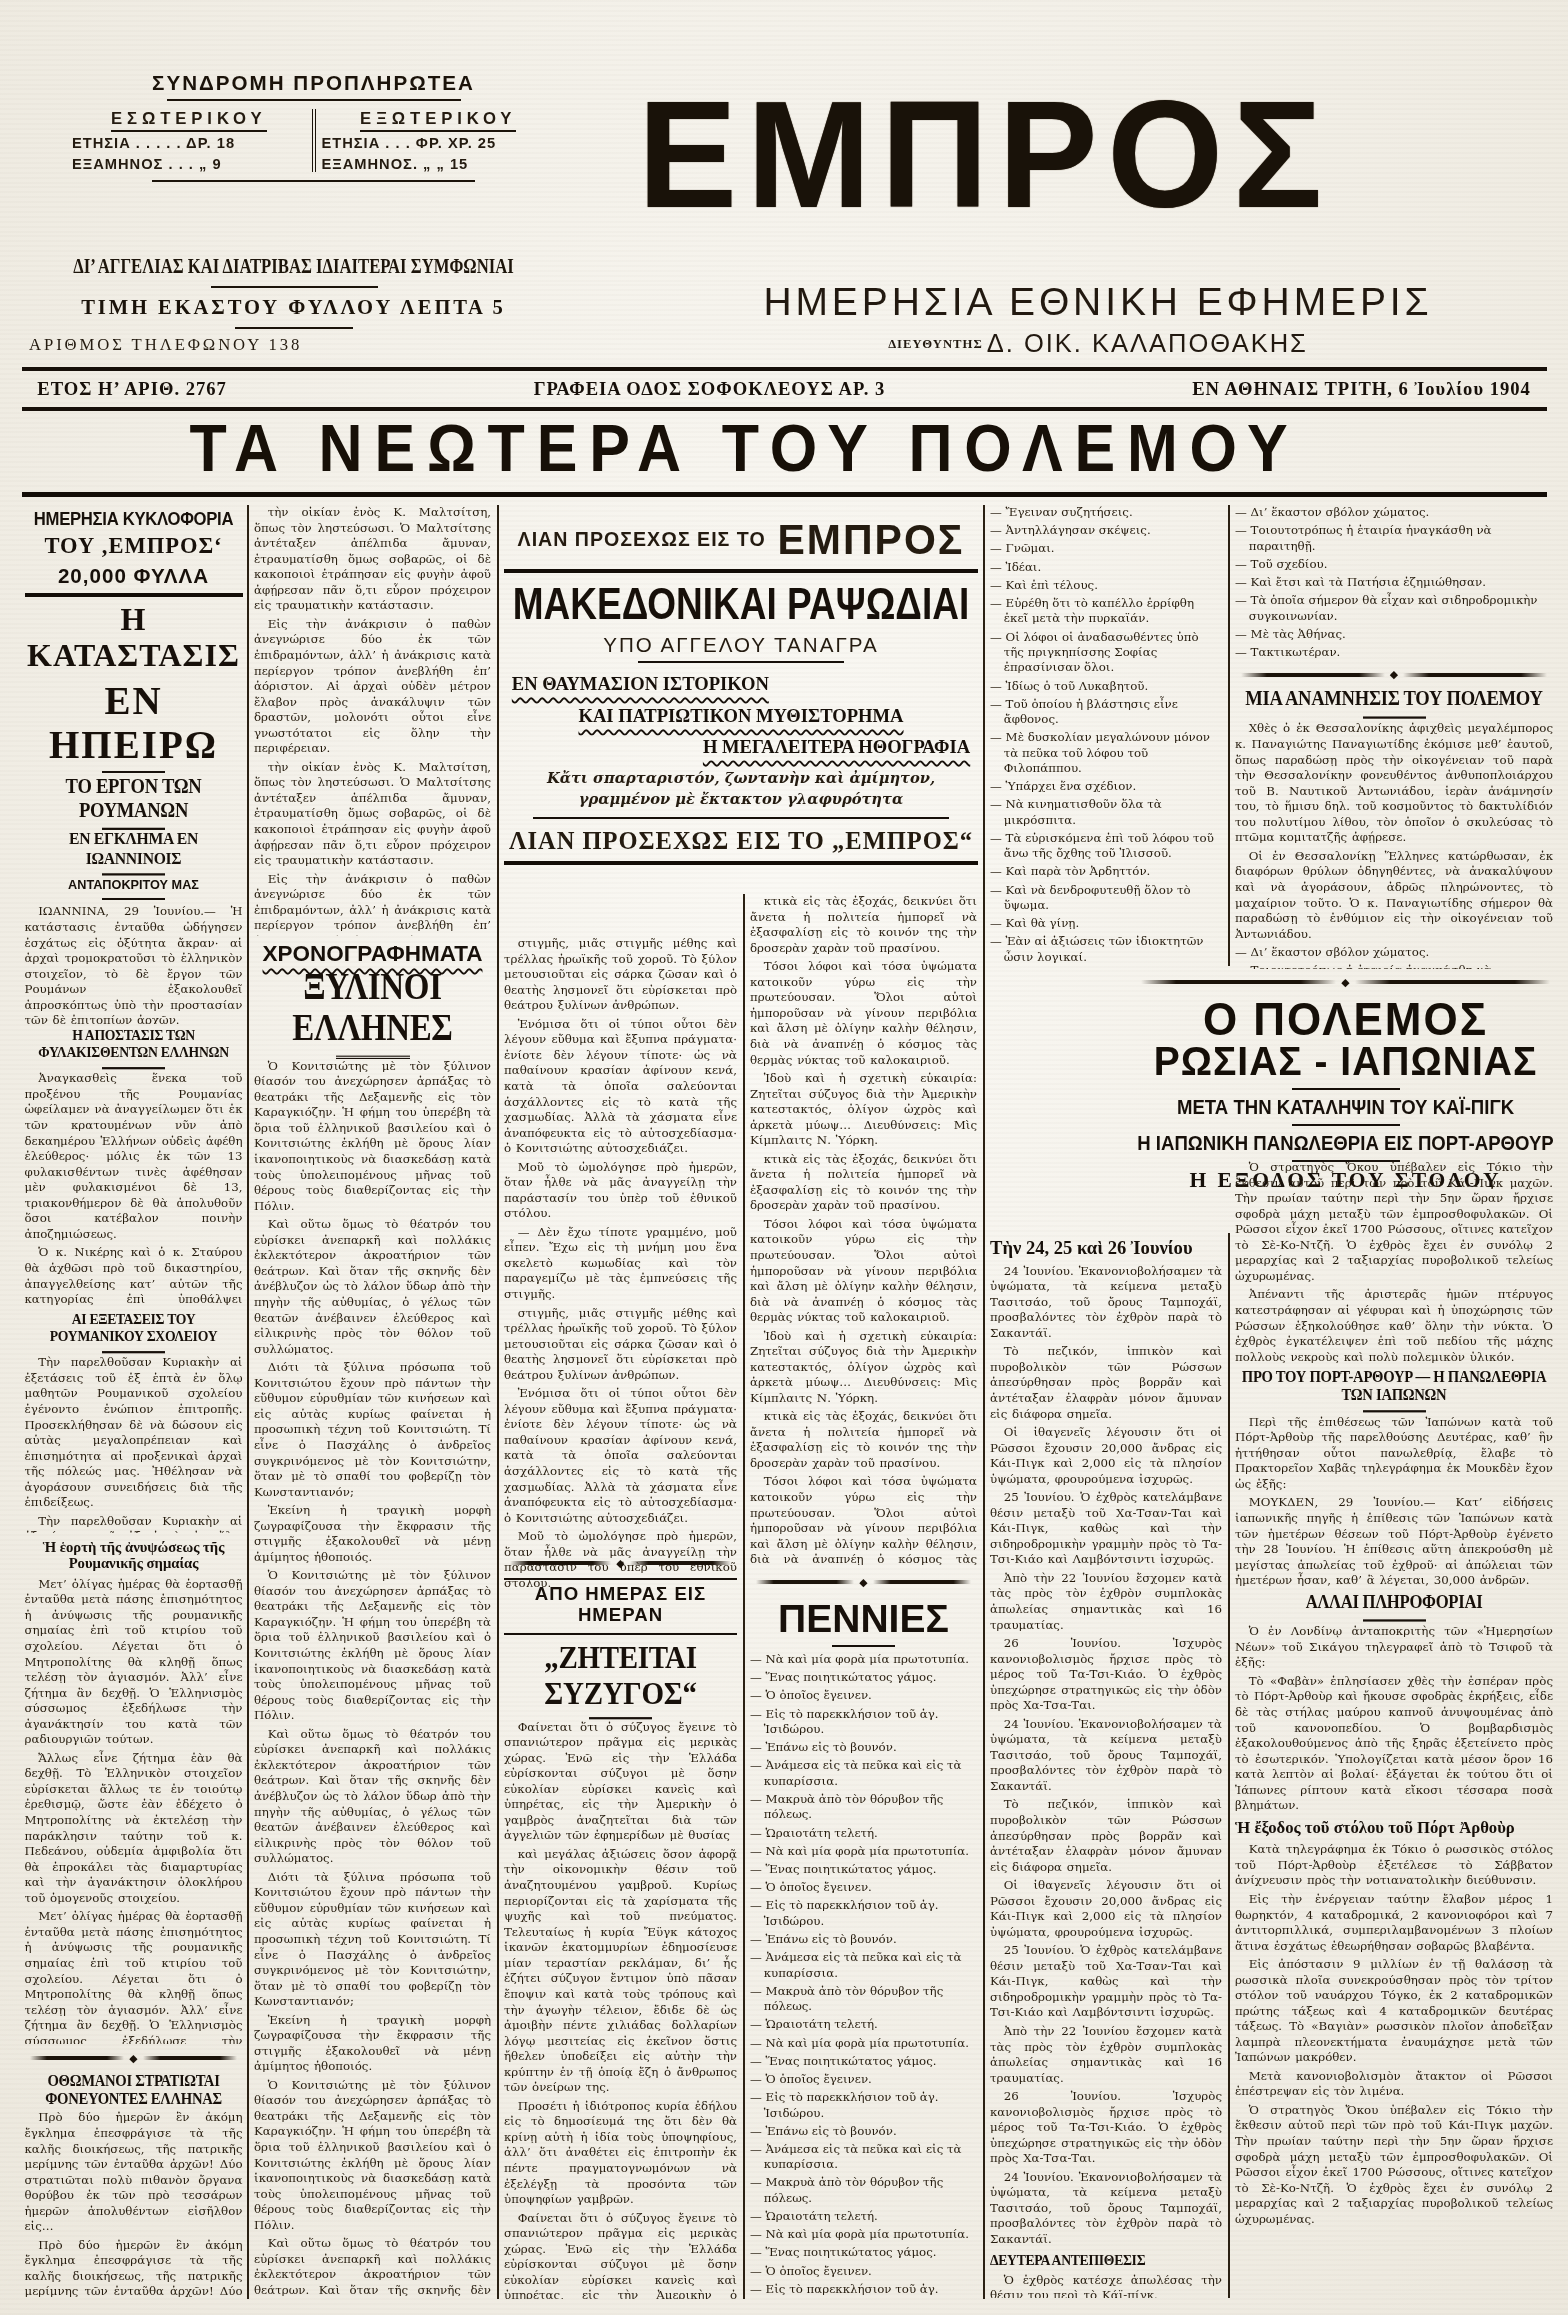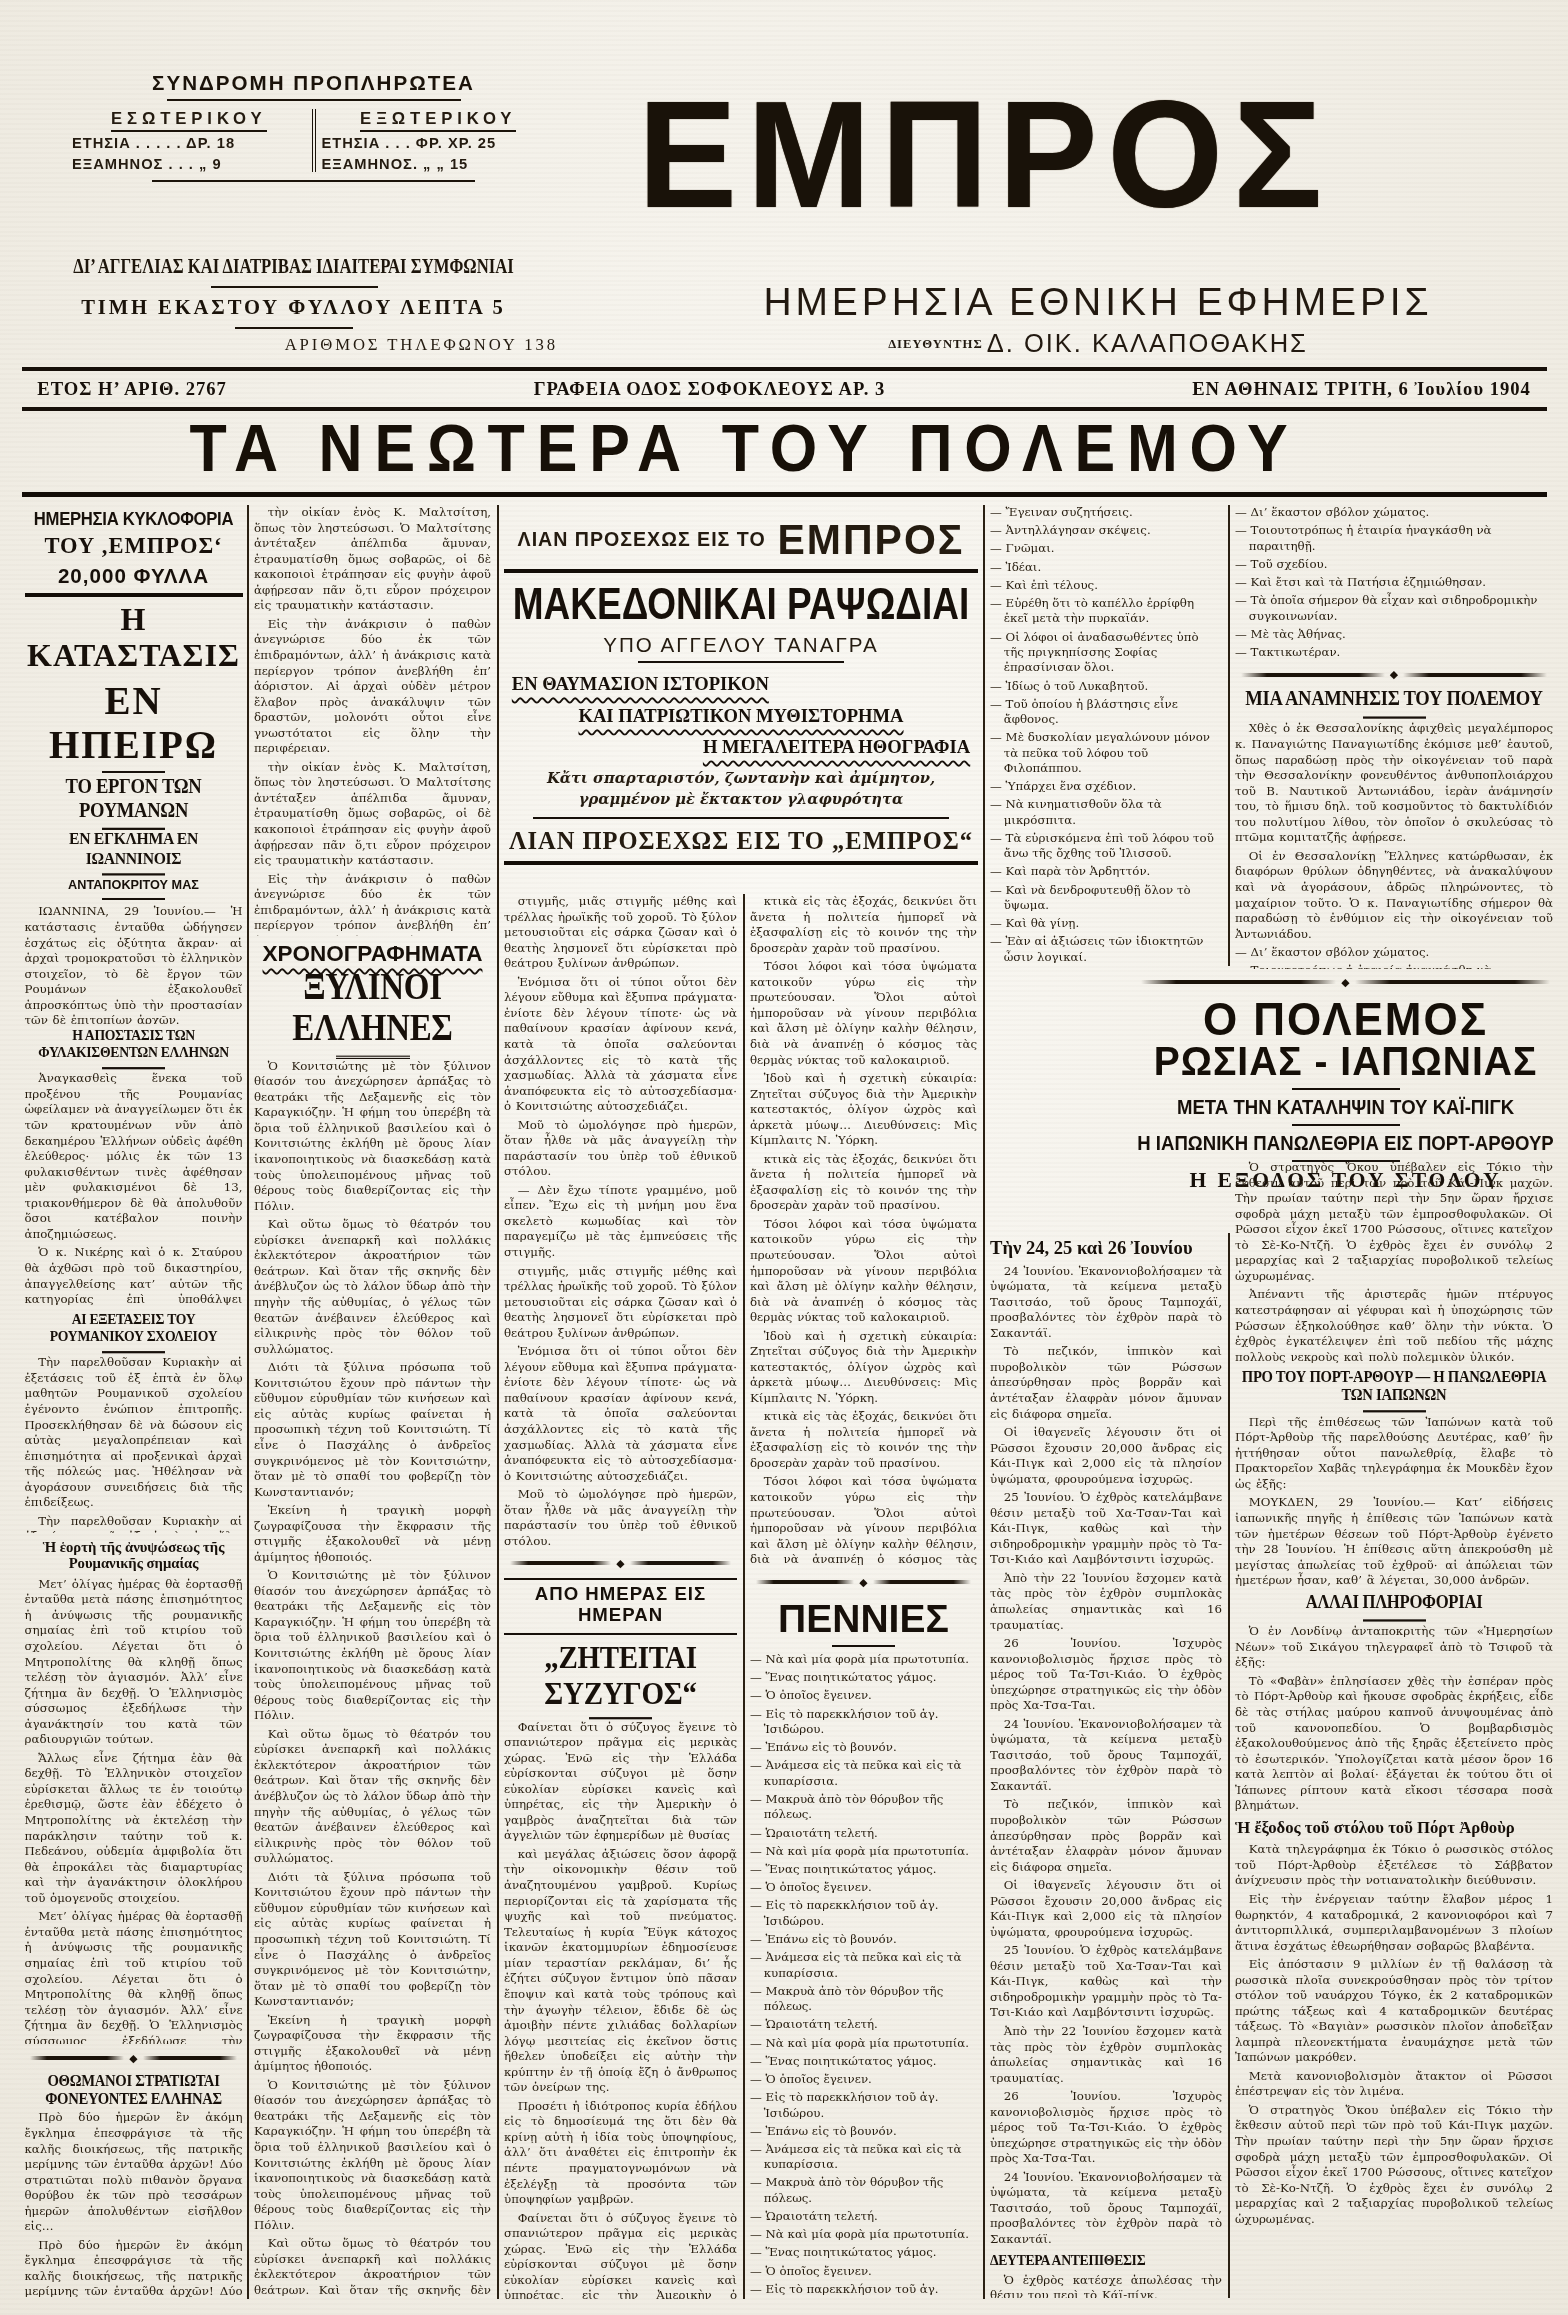--- a/index.html
+++ b/index.html
@@ -18,21 +18,21 @@
   .subs-h{font:700 16.7px "Liberation Sans",sans-serif;letter-spacing:4.9px;margin-bottom:2px}
   .subs-h span{border-bottom:2px solid #1b130a;padding-bottom:2px}
   .subs-r{font:700 14.7px "Liberation Sans",sans-serif;text-align:left;letter-spacing:1px;margin-top:5.9px;white-space:nowrap}
   .subs-bot-rule{width:323px;margin:7.8px auto 0;border-top:2.9px double #1b130a}
   #agree{position:absolute;left:29px;top:257px;width:529px;text-align:center;
     font:700 16.7px "Liberation Serif",serif;transform:scaleY(1.25);letter-spacing:0px;color:#1d150b}
   #agree-rule{position:absolute;left:211px;top:286px;width:167px;border-top:2.9px double #1b130a}
   #price{position:absolute;left:29px;top:296px;width:529px;text-align:center;
     font:700 20.6px "Liberation Serif",serif;letter-spacing:2.9px;color:#1b130a}
   #price-rule{position:absolute;left:235px;top:327px;width:118px;border-top:2.9px double #1b130a}
-  #phone{position:absolute;left:29px;top:335px;width:529px;text-align:right;
+  #phone{position:absolute;left:29px;top:335px;width:529px;text-align:left;
     font:400 16.7px "Liberation Serif",serif;letter-spacing:2.9px}
   #masthead{position:absolute;left:598px;top:51px;width:774px;height:208px;
     font:900 149px/208px "Liberation Sans",sans-serif;text-align:center;letter-spacing:9.8px;
     color:#191209;transform:scaleY(1.02);text-shadow:0 0 1px #4a3b28}
   #subtitle{position:absolute;left:745px;top:280px;width:706px;text-align:center;
     font:400 39px "Liberation Sans",sans-serif;letter-spacing:3.9px;color:#221910}
   #director{position:absolute;left:745px;top:329px;width:706px;text-align:center;color:#221910}
   #director .dlab{font:700 12.7px "Liberation Serif",serif;letter-spacing:1px;vertical-align:3.9px}
   #director .dname{font:400 25.5px "Liberation Sans",sans-serif;letter-spacing:2px}
   #dateline{position:absolute;left:21.6px;top:367px;width:1525px;display:flex;justify-content:space-between;
@@ -51,21 +51,21 @@
   #vr5b{left:1228px;top:1233px;height:1065px}
   
   .col{position:absolute;overflow:hidden;color:#271d10}
   #c1a{left:24.5px;top:505px;width:218px;height:519px}
   #c1b{left:24.5px;top:1024px;width:218px;height:284px}
   #c1c{left:24.5px;top:1308px;width:218px;height:225px}
   #c1d{left:24.5px;top:1534px;width:218px;height:510px}
   #c1e{left:24.5px;top:2044px;width:218px;height:255px}
   #c2a{left:254px;top:505px;width:237px;height:431px}
   #c2b{left:254px;top:936px;width:237px;height:1362px}
-  #c3a{left:504px;top:894px;width:233px;height:655px}
+  #c3a{left:504px;top:936px;width:233px;height:655px}
   #c3b{left:504px;top:1549px;width:233px;height:750px}
   #c4a{left:750px;top:894px;width:227px;height:674px}
   #c4b{left:750px;top:1568px;width:227px;height:730px}
   #c5a{left:990px;top:505px;width:232px;height:464px}
   #c5b{left:990px;top:1233px;width:232px;height:1065px}
   #c6a{left:1235px;top:505px;width:318px;height:464px}
   #c6b{left:1235px;top:1160px;width:318px;height:1065px}
   
   .b-p{font:11.8px/1.32 "DejaVu Serif",serif;text-align:justify;text-indent:13.7px;margin:0 0 2.9px;
     word-spacing:1px;color:#261c0e}

